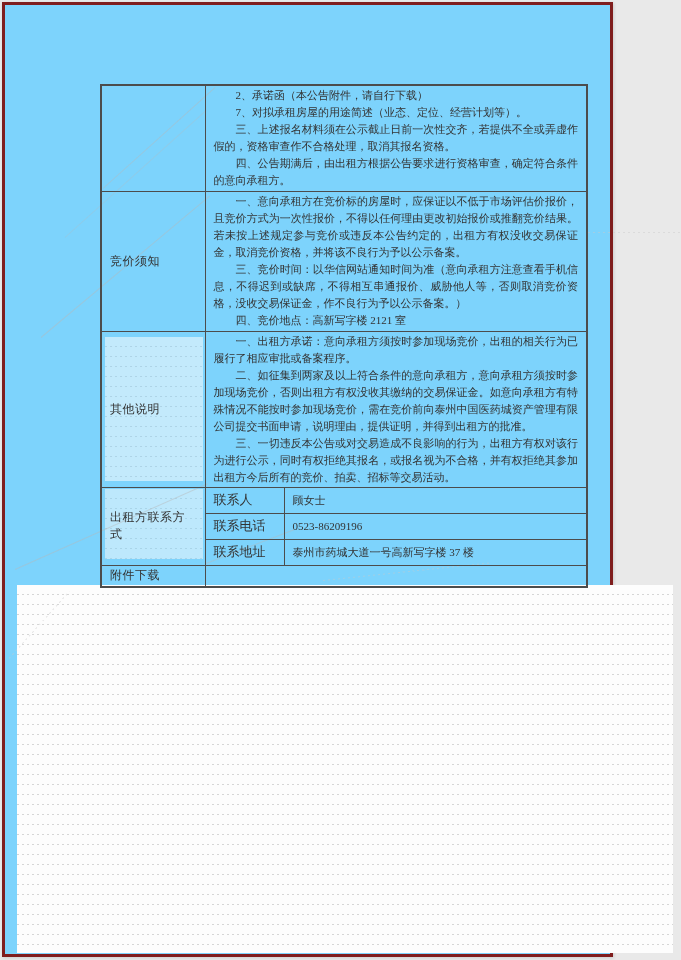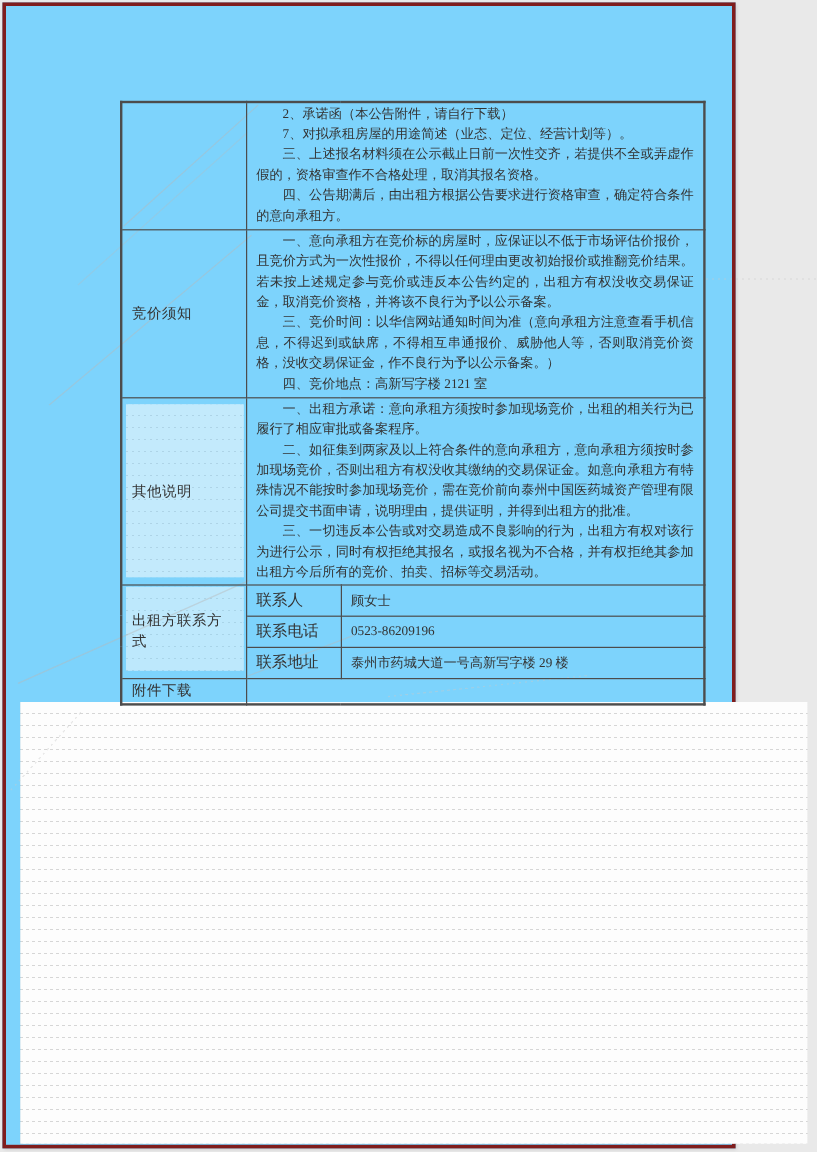--- a/index.html
+++ b/index.html
@@ -125,21 +125,21 @@
       <td class="label-cell" rowspan="3">出租方联系方式</td>
       <td class="contact-field">联系人</td>
       <td class="contact-value">顾女士</td>
     </tr>
     <tr class="rc">
       <td class="contact-field">联系电话</td>
       <td class="contact-value">0523-86209196</td>
     </tr>
     <tr class="rc">
       <td class="contact-field">联系地址</td>
-      <td class="contact-value">泰州市药城大道一号高新写字楼 29 楼</td>
+      <td class="contact-value">泰州市药城大道一号高新写字楼 37 楼</td>
     </tr>
 
     <tr class="r5">
       <td class="label-cell">附件下载</td>
       <td class="content-cell" colspan="2"></td>
     </tr>
   </tbody>
     </table>
 
 </div>

